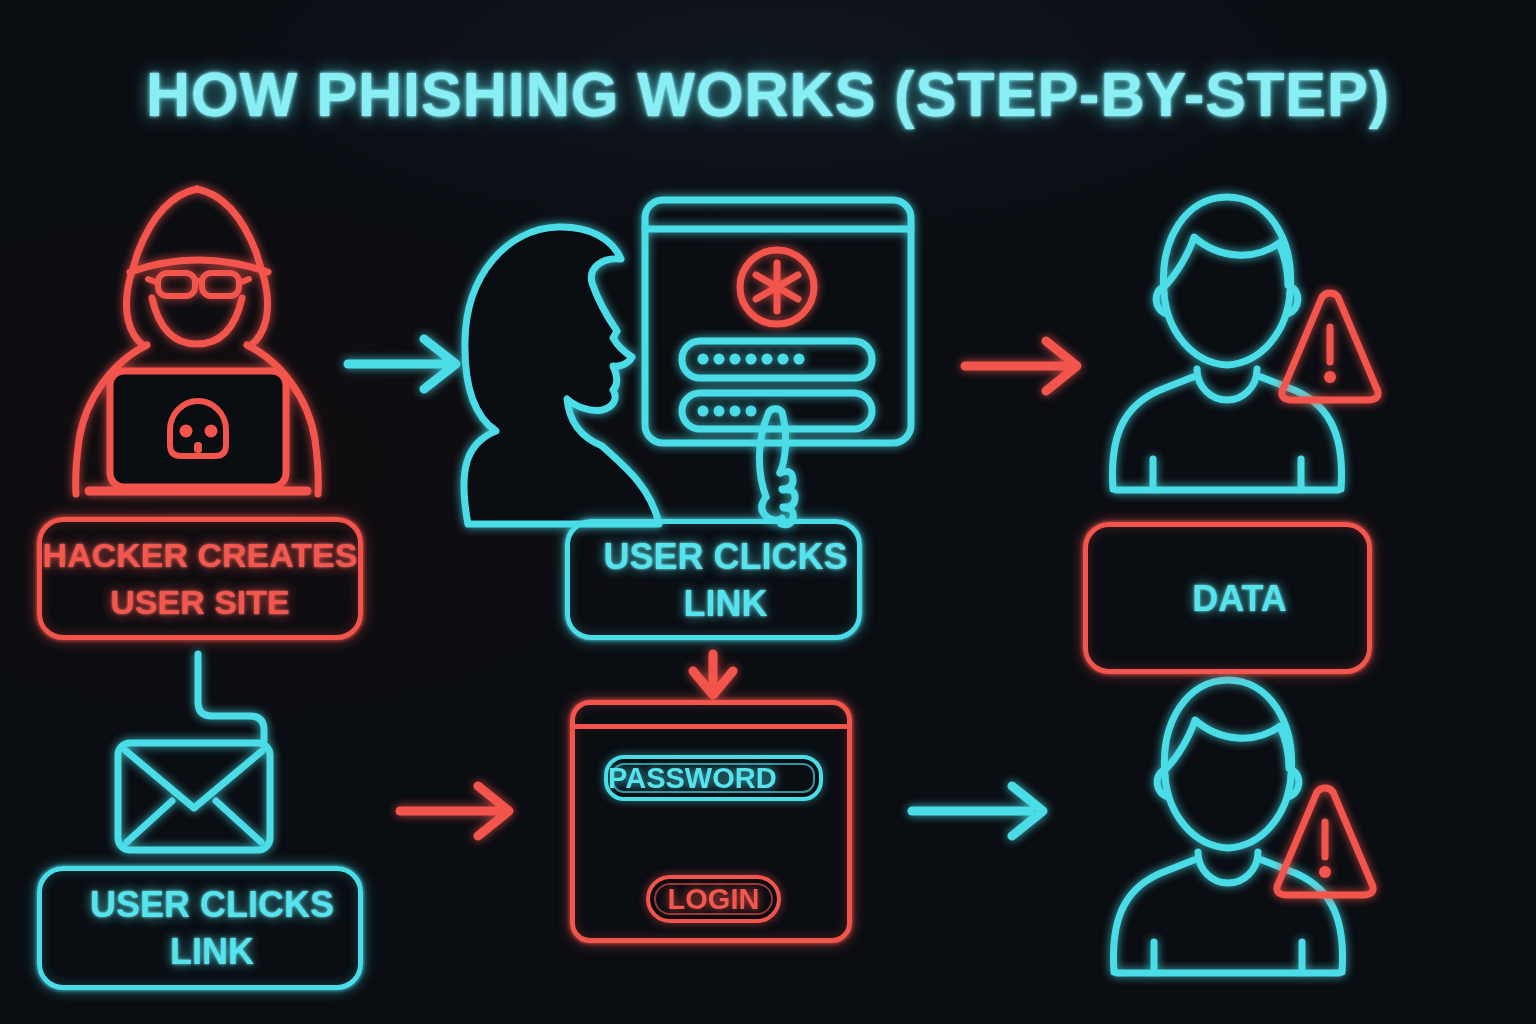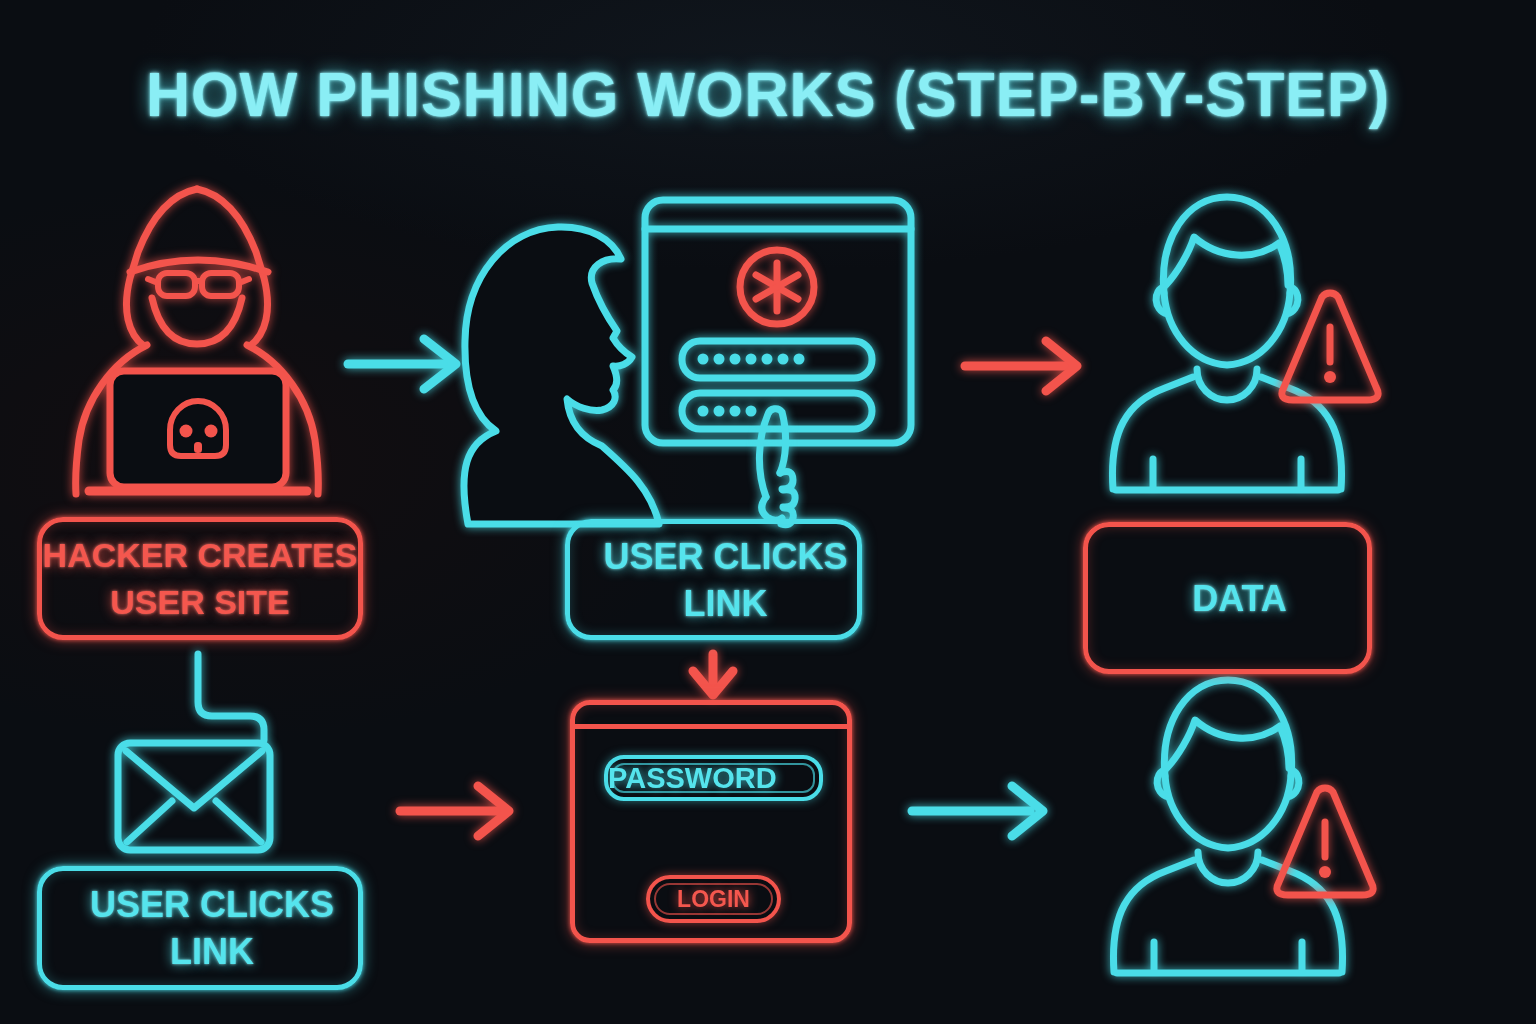--- a/index.html
+++ b/index.html
@@ -53,21 +53,21 @@
     font-weight:bold;font-size:29px;line-height:38px;
     color:#55e4ed;text-shadow:0 0 10px rgba(74,221,232,.85);
     white-space:nowrap;
   }
   .field-password{top:50px;}
   .field-otp{top:106px;}
   .login-button{
     position:absolute;left:71px;top:170px;width:135px;height:48px;box-sizing:border-box;
     border:4px solid #f3544c;border-radius:26px;
     box-shadow:0 0 10px rgba(243,84,76,.55), inset 0 0 0 4px #0a0d12, inset 0 0 0 6px rgba(243,84,76,.6);
-    font-weight:bold;font-size:23px;line-height:40px;text-align:center;
+    font-weight:bold;font-size:29px;line-height:40px;text-align:center;
     color:#f4574e;text-shadow:0 0 10px rgba(243,84,76,.85);
   }
   .art{position:absolute;left:0;top:0;}
   .glow-c{filter:drop-shadow(0 0 5px rgba(74,221,232,.8));}
   .glow-r{filter:drop-shadow(0 0 5px rgba(243,84,76,.8));}
 </style>
 </head>
 <body>
 
 <div class="canvas">

